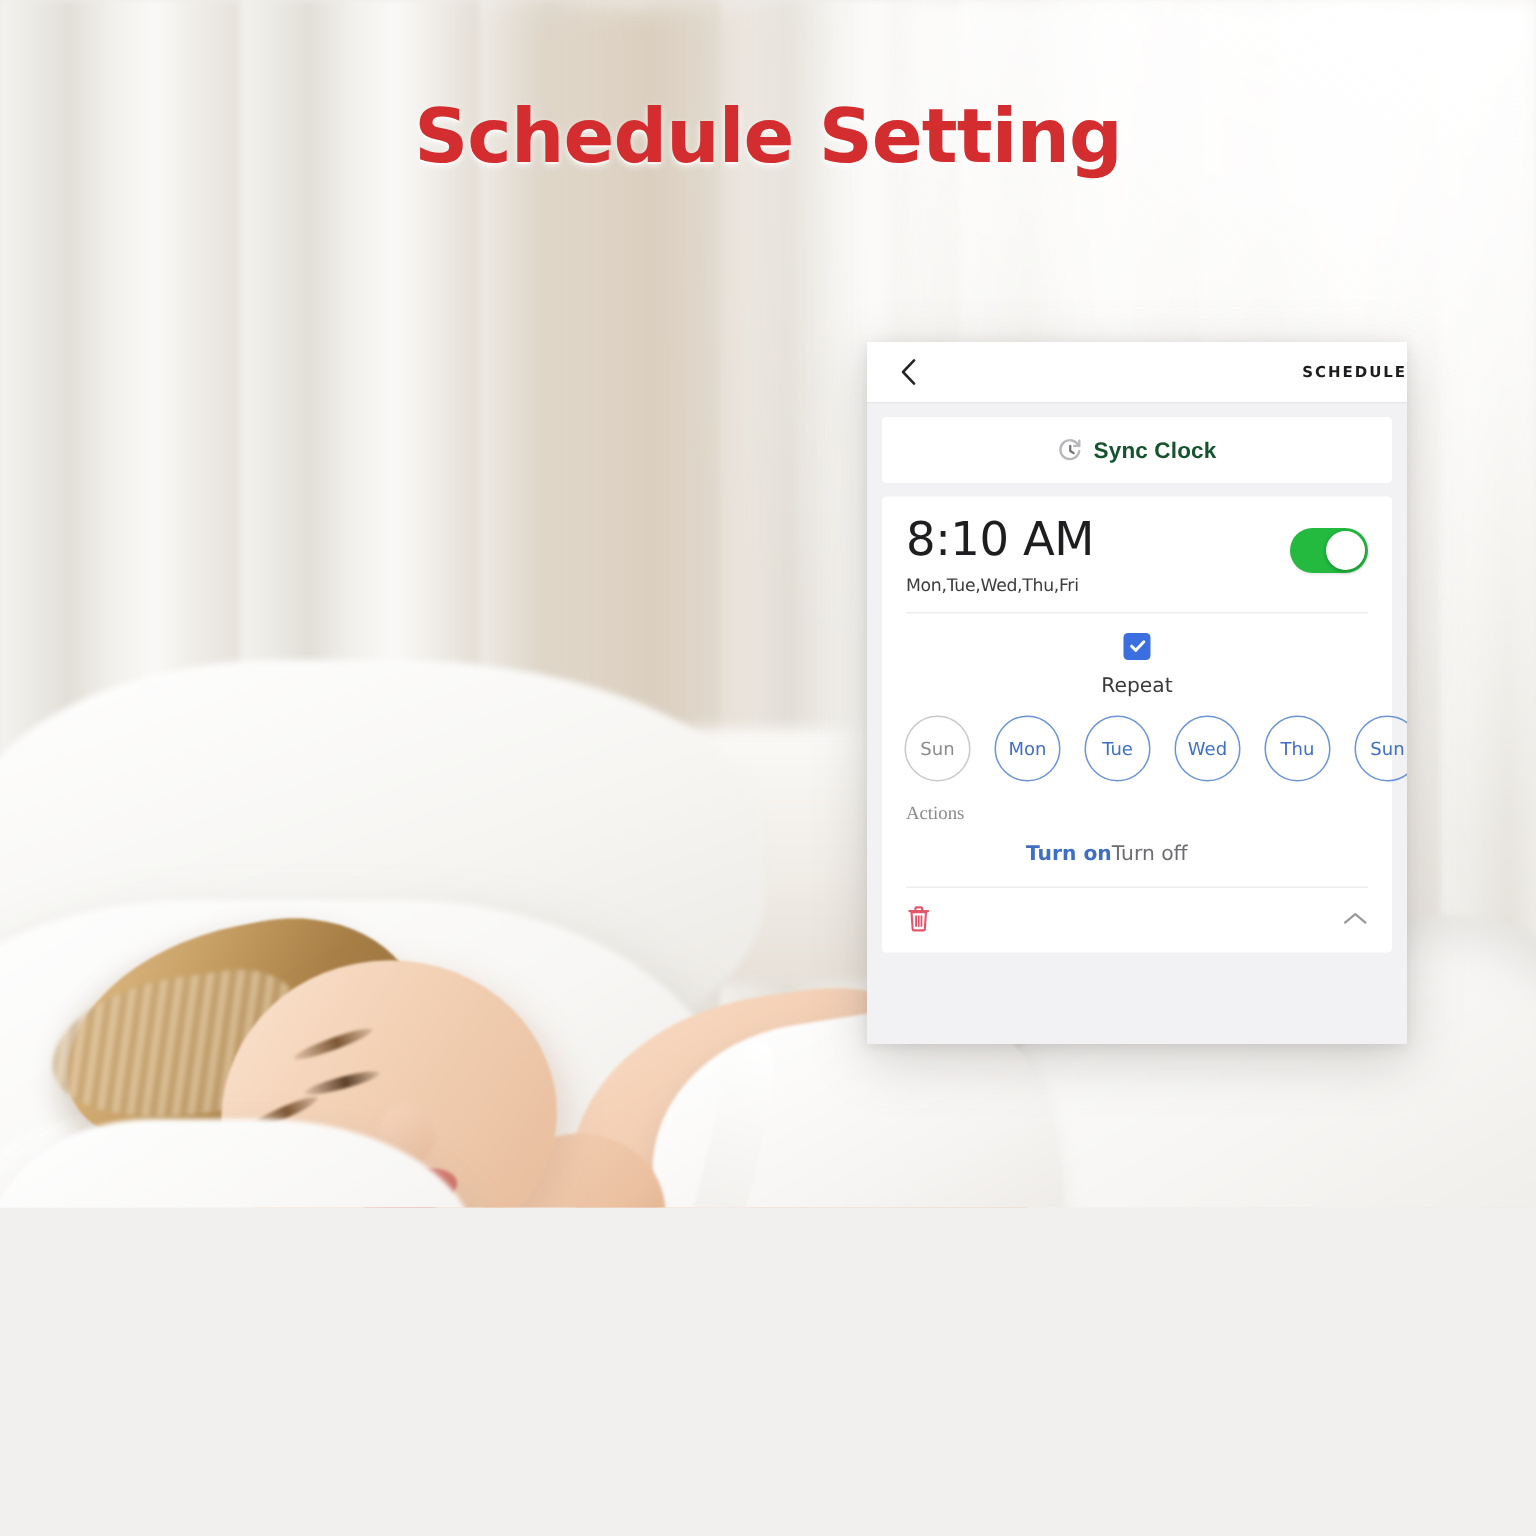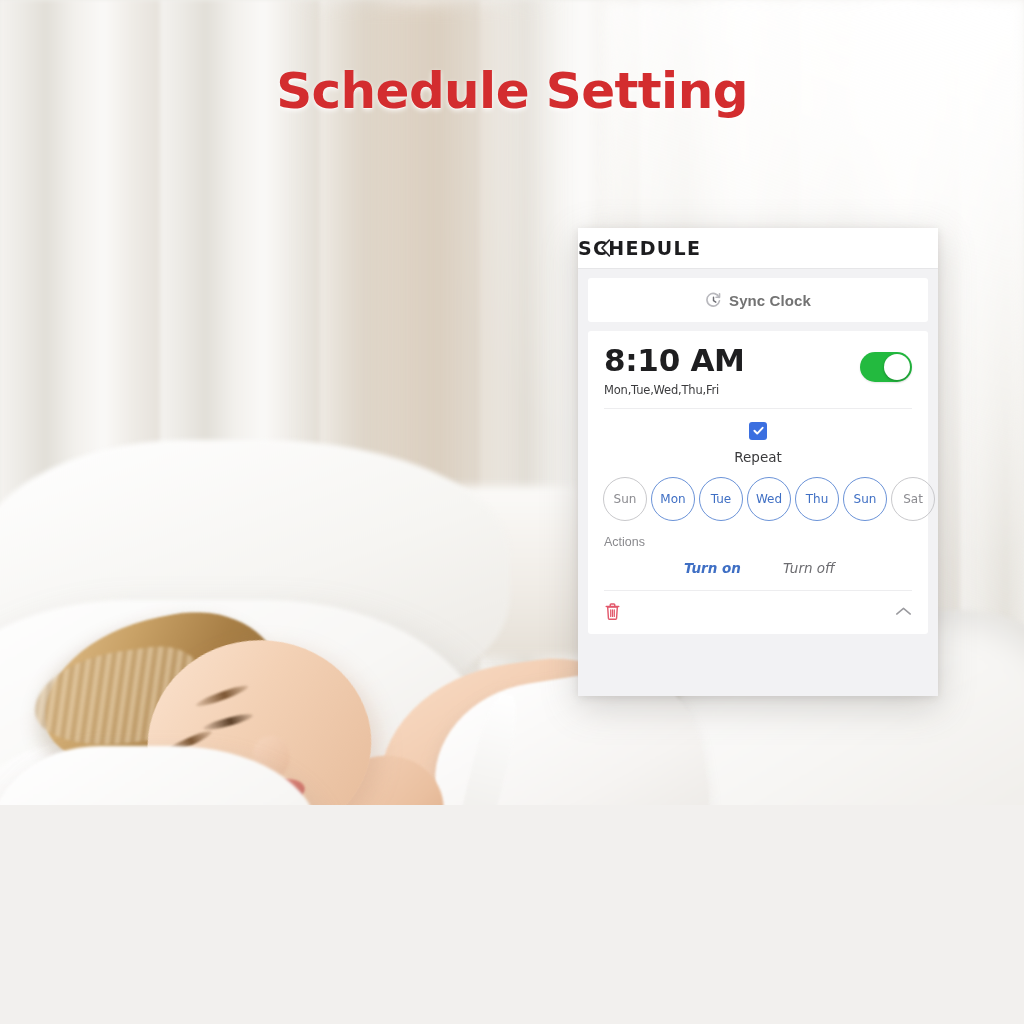--- a/index.html
+++ b/index.html
@@ -304,22 +304,22 @@
     position: absolute;
     left: 10px; top: 0; bottom: 0;
     width: 34px;
     display: flex;
     align-items: center;
     justify-content: center;
     cursor: pointer;
   }
   .nav-title {
     flex: 1;
-    text-align: left;
-    font-size: 19px;
+    text-align: right;
+    font-size: 10px;
     font-weight: 700;
     letter-spacing: 1.3px;
     color: #1d1d1f;
     font-family: "DejaVu Sans", sans-serif;
   }
 
   
   .sync-card {
     margin: 9px 10px 0 10px;
     height: 44px;
@@ -327,42 +327,42 @@
     border-radius: 3px;
     display: flex;
     align-items: center;
     justify-content: center;
     gap: 7px;
     cursor: pointer;
   }
   .sync-label {
     font-size: 15px;
     font-weight: 700;
-    color: #737373;
+    color: #14532d;
     letter-spacing: 0.1px;
   }
 
   
   .sched-card {
     margin: 9px 10px 0 10px;
     background: #ffffff;
     border-radius: 3px;
     padding: 0 0 0 0;
   }
 
   .time-row {
     display: flex;
     align-items: flex-start;
     justify-content: space-between;
     padding: 14px 16px 11px 16px;
   }
   .time-block { display: flex; flex-direction: column; }
   .time-text {
     font-size: 31px;
-    font-weight: 700;
+    font-weight: 400;
     color: #1e1e20;
     line-height: 1.02;
     letter-spacing: -0.3px;
     font-family: "DejaVu Sans", sans-serif;
   }
   .days-summary {
     margin-top: 6px;
     font-size: 11.5px;
     color: #3c3c3e;
     letter-spacing: -0.2px;
@@ -416,21 +416,21 @@
   }
   .repeat-label {
     font-size: 13.5px;
     color: #3a3a3c;
     font-family: "DejaVu Sans", sans-serif;
   }
 
   
   .day-row {
     display: flex;
-    gap: 4px;
+    gap: 16px;
     padding: 12px 14px 0 15px;
   }
   .day-pill {
     width: 42px; height: 42px;
     border-radius: 50%;
     display: flex;
     align-items: center;
     justify-content: center;
     font-size: 12px;
     cursor: pointer;
@@ -438,27 +438,25 @@
     font-family: "DejaVu Sans", sans-serif;
   }
   .day-pill.on  { border: 1.4px solid #6b93d8; color: #3f6fc4; }
   .day-pill.off { border: 1.4px solid #c9c9cc; color: #8b8b90; }
 
   
   .actions-label {
     padding: 14px 16px 0 16px;
     font-size: 12.5px;
     color: #8a8a8e;
-    font-family: Liberation Sans, sans-serif;
+    font-family: Liberation Serif, serif;
   }
   .actions-row {
     display: flex;
-    gap: 42px;
     padding: 11px 16px 14px 96px;
-    font-style: italic;
   }
   .action-btn {
     font-size: 13.5px;
     font-weight: 700;
     cursor: pointer;
     font-family: "DejaVu Sans", sans-serif;
   }
   .action-btn.sel   { color: #3f6fc4; }
   .action-btn.unsel { color: #6c6c70; font-weight: 400; }
 

